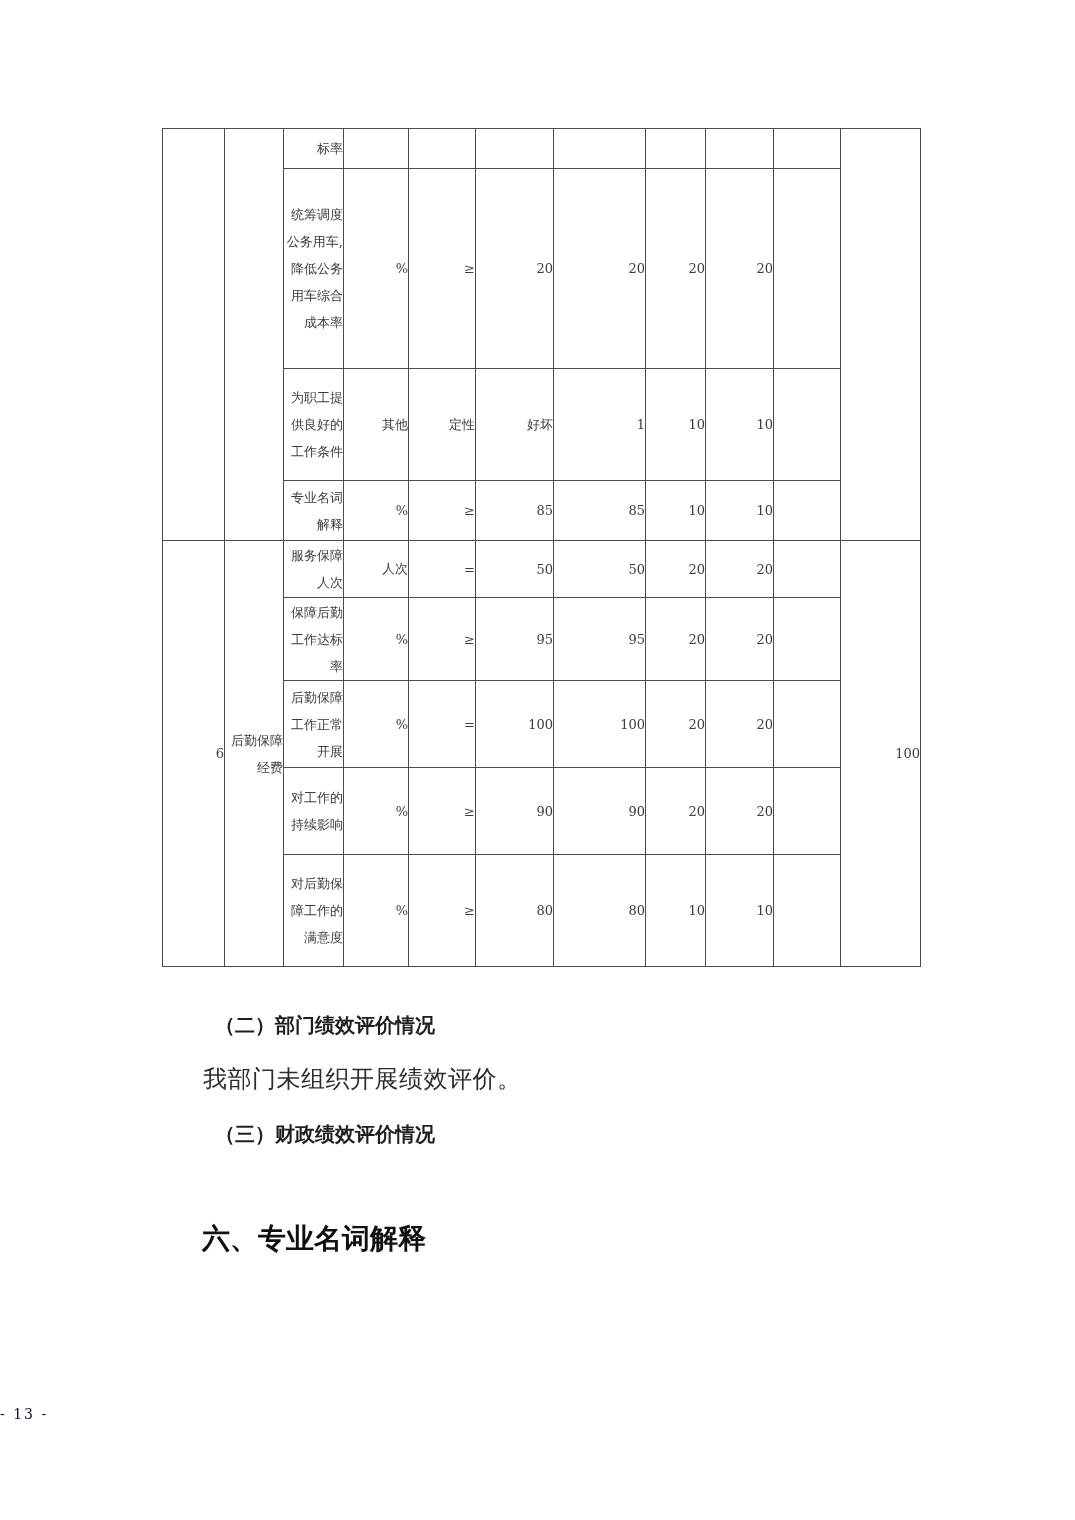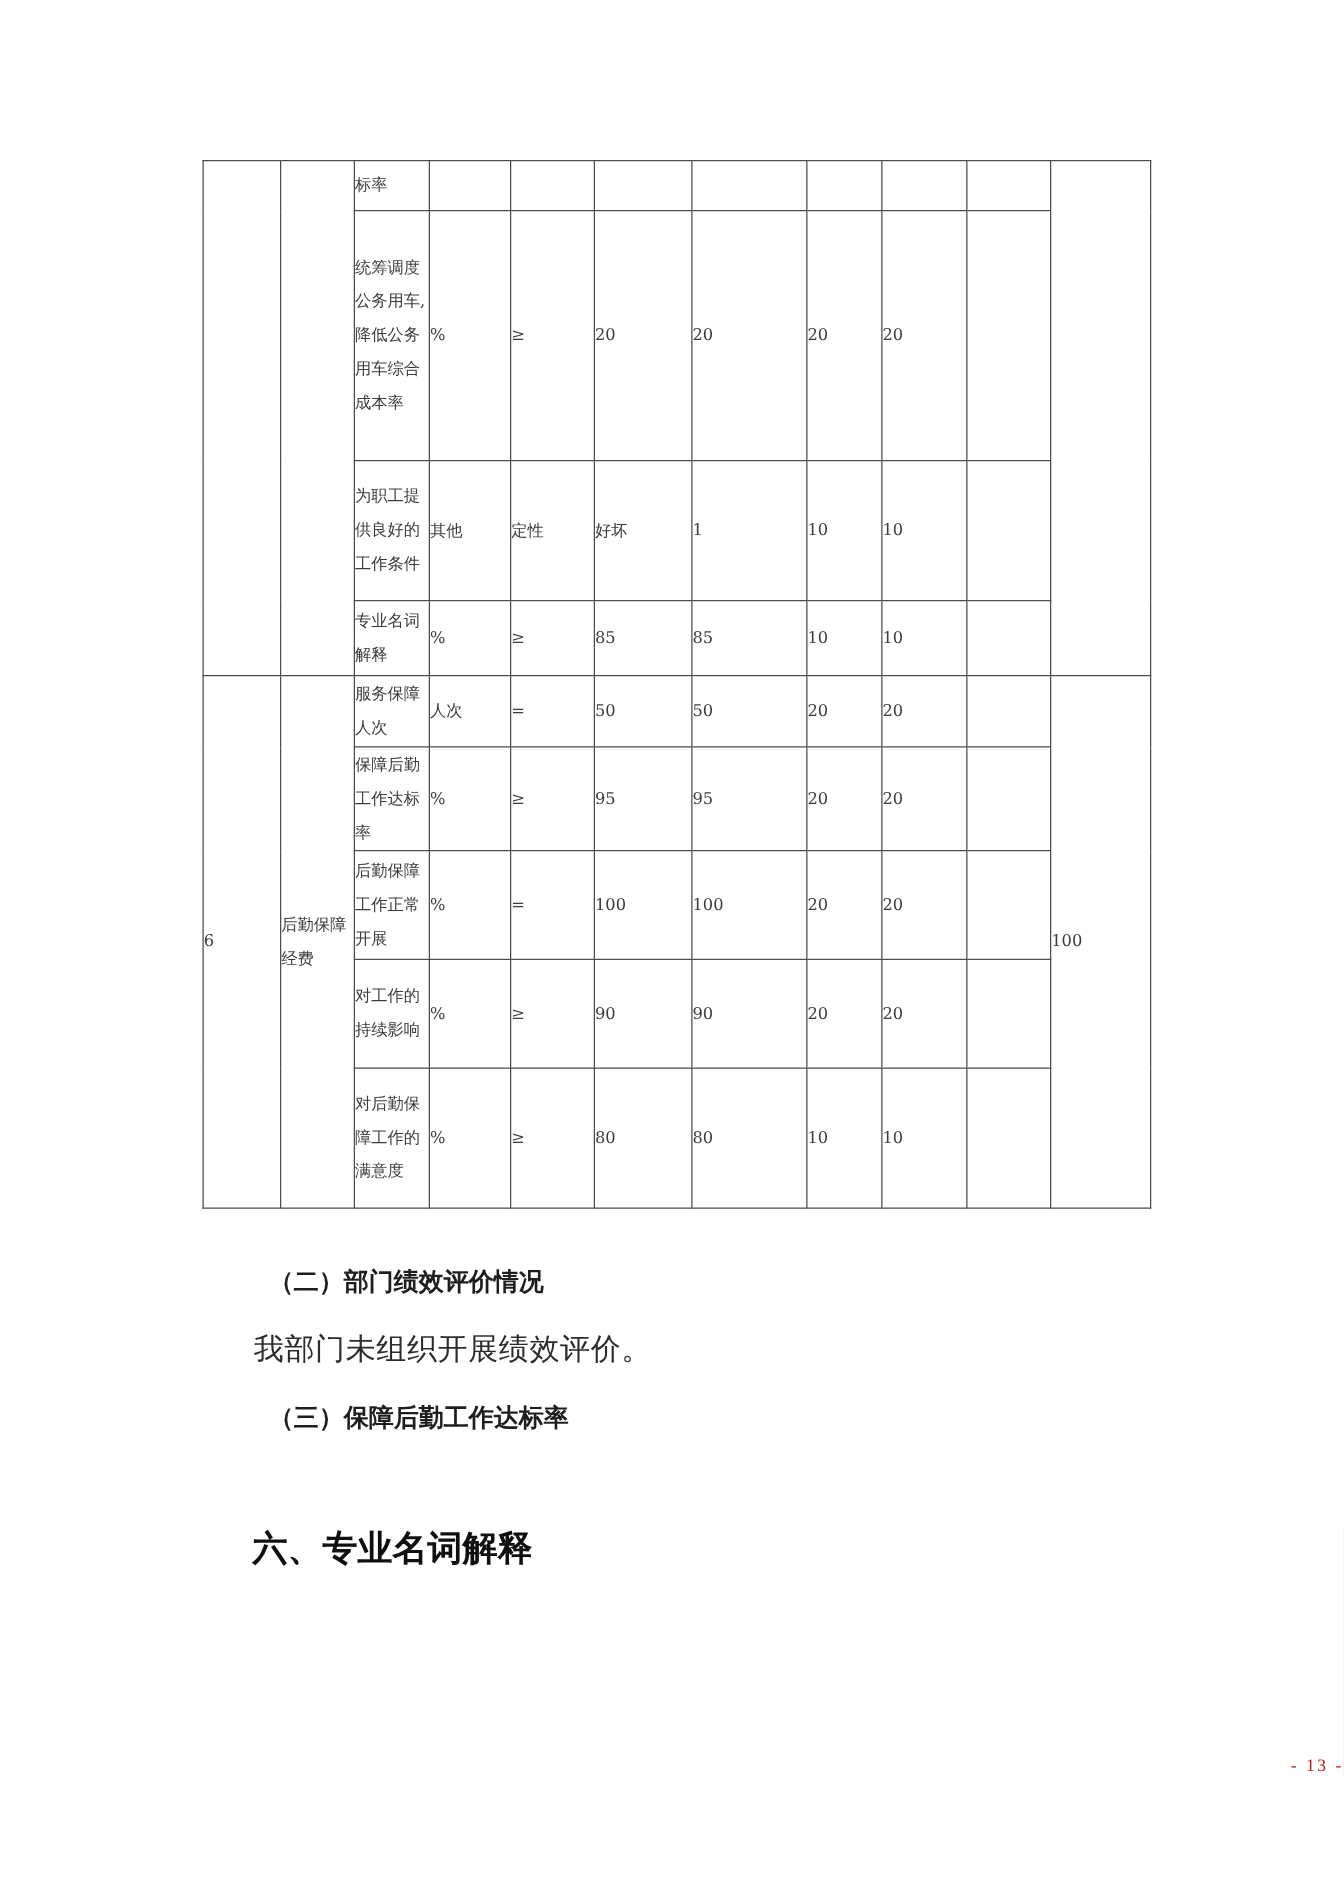--- a/index.html
+++ b/index.html
@@ -10,21 +10,21 @@
     margin:0 auto;
     font-family:"DejaVu Serif","Liberation Serif",serif;
     color:#3a3a3a;
     overflow:hidden;
   }
 
   
   table.perf {
     position:absolute; left:162px; top:128px;
     width:758px;
-    border-collapse:collapse; table-layout:fixed;
+    border-collapse:collapse; table-layout:fixed;text-align:right;
   }
   table.perf td {
     border:1px solid #4c4c4c;
     vertical-align:middle;
     font-size:13px;
     color:#3c3c3c;
     padding:0;
     overflow:hidden;
   }
   tr.rA{height:40px} tr.rB{height:200px} tr.rC{height:112px} tr.rD{height:60px}
@@ -57,22 +57,22 @@
   }
   .h-six {
     position:absolute; left:202px; top:1224px;
     font-family:Liberation Sans, sans-serif;
     font-size:28px; line-height:30px;
     font-weight:700; color:#101010;
     white-space:nowrap;
   }
   .footer {
     position:absolute; left:0; top:1406px; width:1075px;
-    text-align:right;
-    font-size:14px; color:#b91c1c; letter-spacing:2px;font-family:Liberation Serif, serif;
+    text-align:left;
+    font-size:14px; color:#0f172a; letter-spacing:2px;
   }
 </style>
 </head>
 <body>
 
 <div class="page">
 
   <table class="perf">
     <colgroup>
       <col style="width:62px">
@@ -184,18 +184,18 @@
       <td class="c-act">80</td>
       <td class="c-wt">10</td>
       <td class="c-sc">10</td>
       <td class="c-spare"></td>
     </tr>
   </tbody>
     </table>
 
   <div class="h-sub" style="top:1011px">（二）部门绩效评价情况</div>
   <div class="para" style="top:1064px">我部门未组织开展绩效评价。</div>
-  <div class="h-sub" style="top:1120px">（三）保障后勤工作达标率</div>
+  <div class="h-sub" style="top:1120px">（三）财政绩效评价情况</div>
   <div class="h-six">六、专业名词解释</div>
 
   <div class="footer">- 13 -</div>
 
 </div>
 
 </body></html>

